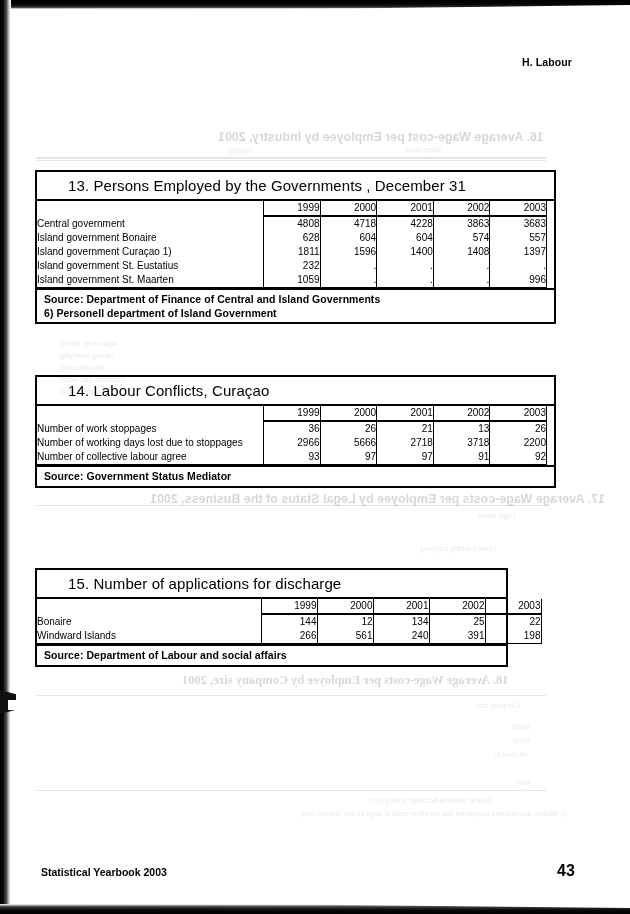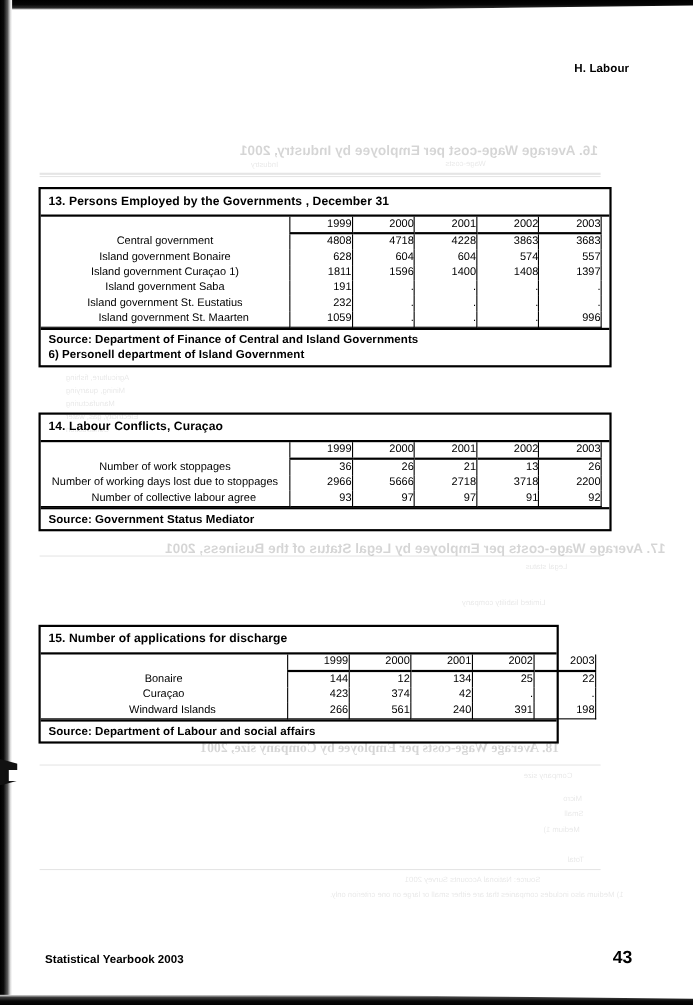--- a/index.html
+++ b/index.html
@@ -100,47 +100,48 @@
   }
 
   
   .stbl {
     position: absolute;
     background: transparent;
     border: 2px solid #000;
     box-sizing: border-box;
   }
   .stbl-title {
-    font-size: 11px;
-    font-weight: bold;
+    font-size: 15px;
+    font-weight: normal;
     padding: 5px 0 5px 7px;
     line-height: 1.15;
     letter-spacing: .1px;
     white-space: nowrap;
+    margin-left: 24px;
   }
   .stbl-grid-wrap {
     border-top: 2px solid #000;
     padding: 0 7px 0 0;
     background: transparent;
   }
   table.grid {
     width: 100%;
     border-collapse: collapse;
     font-size: 10px;
     table-layout: fixed;
   }
   table.grid td, table.grid th {
     padding: 0;
     font-weight: normal;
     vertical-align: bottom;
     height: 14px;
     line-height: 14px;
   }
   td.lab, th.lab {
-    text-align: center;
+    text-align: left;
     padding-left: 7px;
     white-space: nowrap;
     border-right: 1.5px solid #000;
   }
   th.yr {
     text-align: right;
     font-weight: bold;
     padding-right: 3px;
     border-right: 1.5px solid #000;
     border-bottom: 2px solid #000;
@@ -149,21 +150,20 @@
     text-align: right;
     padding-right: 3px;
     border-right: 1.5px solid #000;
   }
   tr.hdr th.lab {
     border-right: 1.5px solid #000;
     border-bottom: none;
   }
   tr.lastrow td {
     border-bottom: 1.5px solid #000;
-    padding-left: 16px;
   }
   .stbl-src {
     border-top: 2px solid #000;
     font-size: 10.5px;
     font-weight: bold;
     padding: 3px 12px 2px 7px;
     line-height: 1.28;
     letter-spacing: .05px;
     white-space: nowrap;
   }
@@ -250,28 +250,20 @@
         </tr>
         <tr>
           <td class="lab">Island government Curaçao 1)</td>
           <td class="num">1811</td>
           <td class="num">1596</td>
           <td class="num">1400</td>
           <td class="num">1408</td>
           <td class="num">1397</td>
         </tr>
         <tr>
-          <td class="lab">Island government Saba</td>
-          <td class="num">191</td>
-          <td class="num">.</td>
-          <td class="num">.</td>
-          <td class="num">.</td>
-          <td class="num">.</td>
-        </tr>
-        <tr>
           <td class="lab">Island government St. Eustatius</td>
           <td class="num">232</td>
           <td class="num">.</td>
           <td class="num">.</td>
           <td class="num">.</td>
           <td class="num">.</td>
         </tr>
         <tr class="lastrow">
           <td class="lab">Island government St. Maarten</td>
           <td class="num">1059</td>
@@ -364,28 +356,20 @@
           <th class="yr">2003</th>
         </tr>
         <tr>
           <td class="lab">Bonaire</td>
           <td class="num">144</td>
           <td class="num">12</td>
           <td class="num">134</td>
           <td class="num">25</td>
           <td class="num">22</td>
         </tr>
-        <tr>
-          <td class="lab">Curaçao</td>
-          <td class="num">423</td>
-          <td class="num">374</td>
-          <td class="num">42</td>
-          <td class="num">.</td>
-          <td class="num">.</td>
-        </tr>
         <tr class="lastrow">
           <td class="lab">Windward Islands</td>
           <td class="num">266</td>
           <td class="num">561</td>
           <td class="num">240</td>
           <td class="num">391</td>
           <td class="num">198</td>
         </tr>
       </tbody>
         </table>

